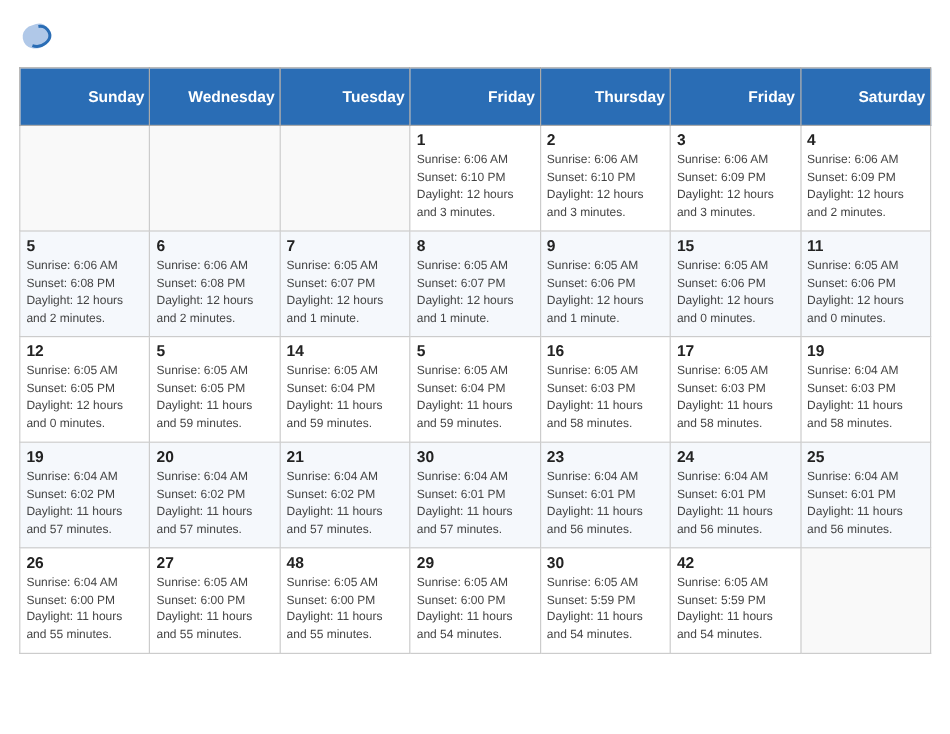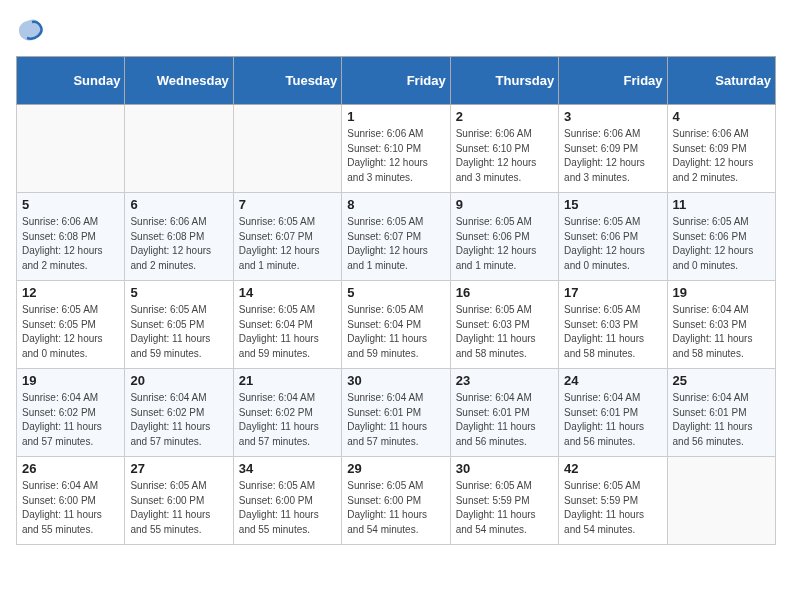--- a/index.html
+++ b/index.html
@@ -314,21 +314,21 @@
 and 55 minutes.</div>
         </td>
         <td>
           <div class="day-num">27</div>
           <div class="day-info" style="white-space: pre-line;">Sunrise: 6:05 AM
 Sunset: 6:00 PM
 Daylight: 11 hours
 and 55 minutes.</div>
         </td>
         <td>
-          <div class="day-num">34</div>
+          <div class="day-num">48</div>
           <div class="day-info" style="white-space: pre-line;">Sunrise: 6:05 AM
 Sunset: 6:00 PM
 Daylight: 11 hours
 and 55 minutes.</div>
         </td>
         <td>
           <div class="day-num">29</div>
           <div class="day-info" style="white-space: pre-line;">Sunrise: 6:05 AM
 Sunset: 6:00 PM
 Daylight: 11 hours

